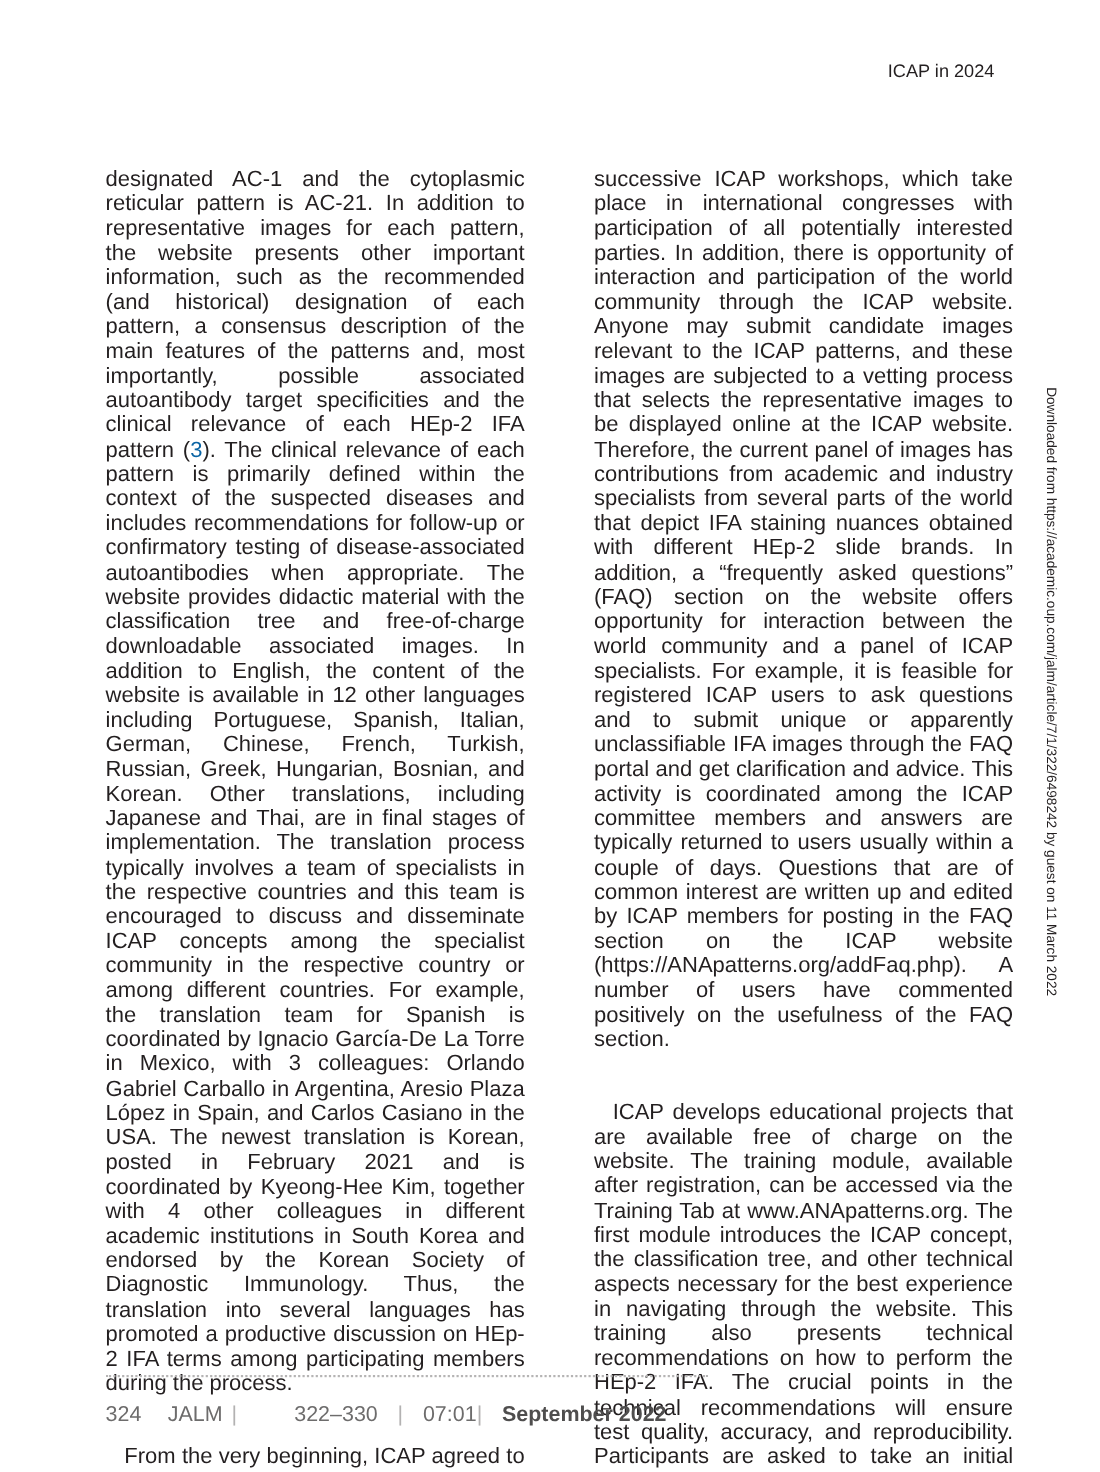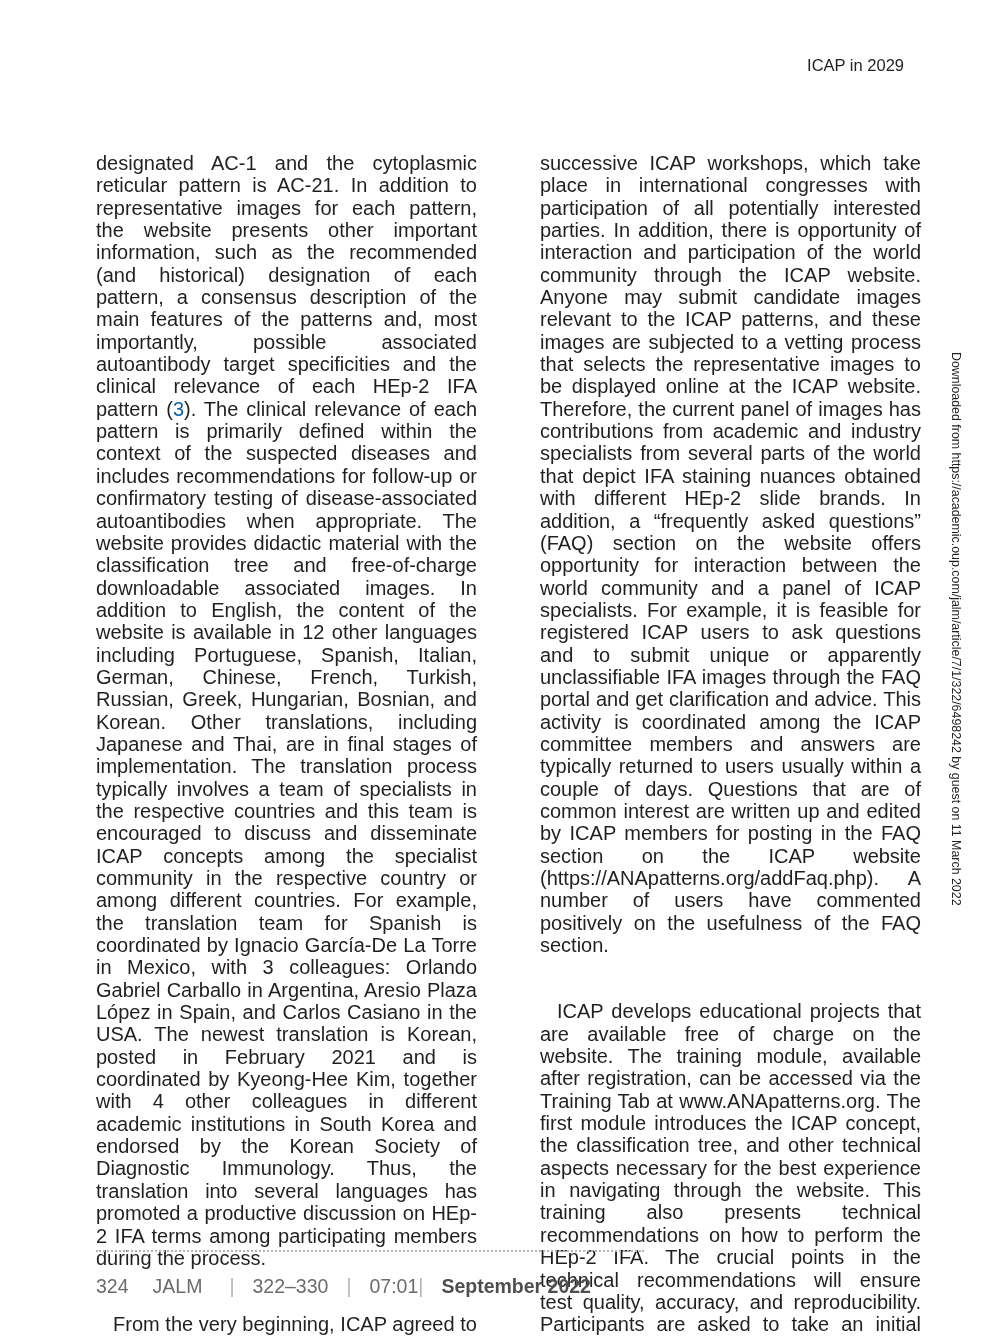--- a/index.html
+++ b/index.html
@@ -122,46 +122,47 @@
     font-size: 19.5px;
     color: #6d6c6c;
   }
   .footer .pageno {
     color: #6d6c6c;
     font-weight: 400;
     margin-right: 24px;
   }
   .footer .journal {
     color: #6d6c6c;
-    margin-right: 27px;
+    margin-right: 8px;
   }
   .footer .sep {
     color: #b3b2b2;
     margin: 0 18px 0 0;
   }
   .footer .pages {
     color: #6d6c6c;
     margin-right: 18px;
+    margin-left: 34px;
   }
   .footer .issue {
     color: #6d6c6c;
     margin-right: 0;
   }
   .footer .date {
     color: #4f4e4e;
     font-weight: 600;
   }
 </style>
 </head>
 <body>
 
 <div class="page">
 
   <div class="header">
-    <div class="header-right">ICAP in 2029</div>
+    <div class="header-right">ICAP in 2024</div>
   </div>
 
   <div class="columns">
 
     <div class="col col-left">
       <p><span>designated AC-1 and the cytoplasmic reticular pattern is AC-21. In addition to representative images for each pattern, the website presents other important information, such as the recommended (and historical) designation of each pattern, a consensus description of the main features of the patterns and, most importantly, possible associated autoantibody target specificities and the clinical relevance of each HEp-2 IFA pattern (</span><span class="ref-link">3</span><span>). The clinical relevance of each pattern is primarily defined within the context of the suspected diseases and includes recommendations for follow-up or confirmatory testing of disease-associated autoantibodies when appropriate. The website provides didactic material with the classification tree and free-of-charge downloadable associated images. In addition to English, the content of the website is available in 12 other languages including Portuguese, Spanish, Italian, German, Chinese, French, Turkish, Russian, Greek, Hungarian, Bosnian, and Korean. Other translations, including Japanese and Thai, are in final stages of implementation. The translation process typically involves a team of specialists in the respective countries and this team is encouraged to discuss and disseminate ICAP concepts among the specialist community in the respective country or among different countries. For example, the translation team for Spanish is coordinated by Ignacio García-De La Torre in Mexico, with 3 colleagues: Orlando Gabriel Carballo in Argentina, Aresio Plaza López in Spain, and Carlos Casiano in the USA. The newest translation is Korean, posted in February 2021 and is coordinated by Kyeong-Hee Kim, together with 4 other colleagues in different academic institutions in South Korea and endorsed by the Korean Society of Diagnostic Immunology. Thus, the translation into several languages has promoted a productive discussion on HEp-2 IFA terms among participating members during the process.</span></p>
       <p class="indent lastline-left">From the very beginning, ICAP agreed to ground its commentary, concepts, and advances with full public discussion features all participants in the</p>
     </div>
 
     <div class="col col-right">

